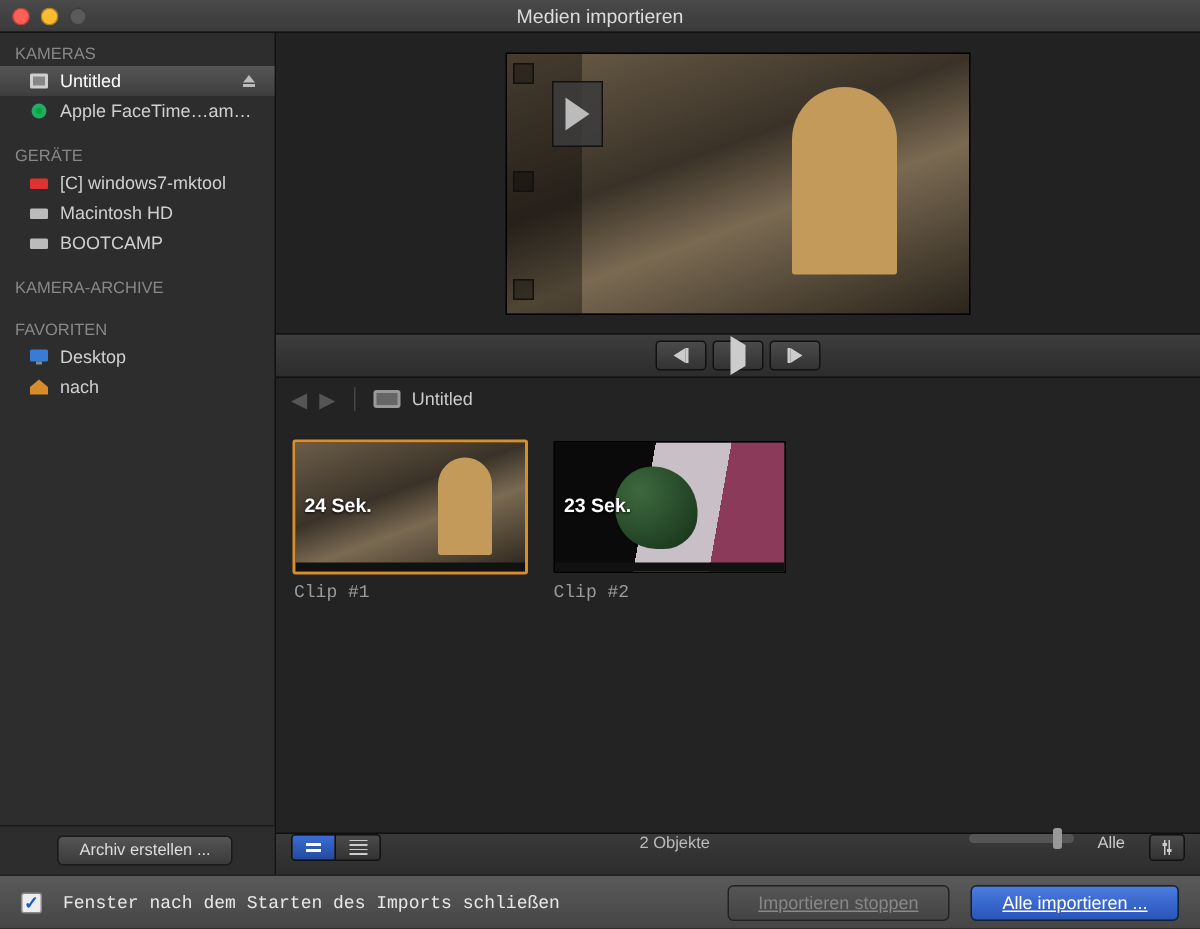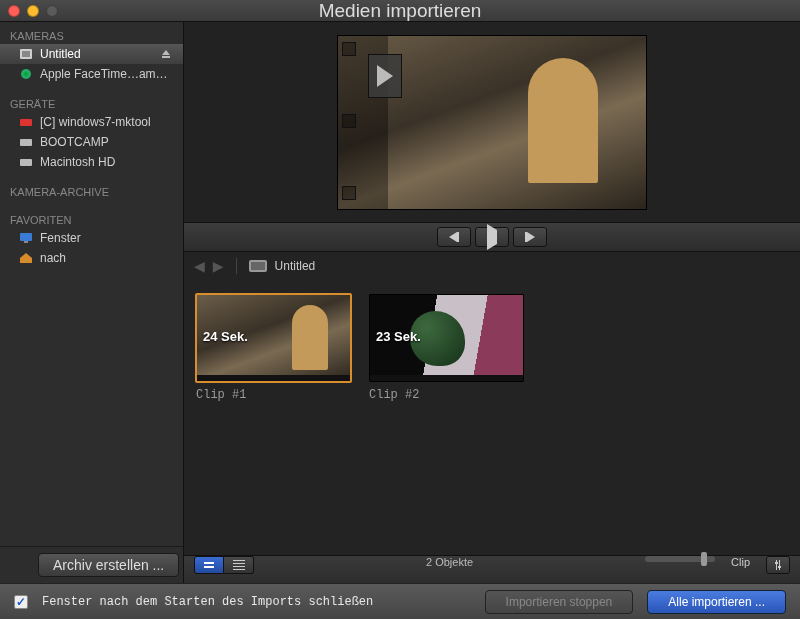--- a/index.html
+++ b/index.html
@@ -18,21 +18,21 @@
     background: linear-gradient(#4a4a4a,#3a3a3a);
     display: flex; align-items: center;
     border-bottom: 1px solid #111;
     position: relative;
   }
   .traffic { display: flex; gap: 7px; padding-left: 8px; }
   .tl-btn { width: 12px; height: 12px; border-radius: 50%; border: 1px solid rgba(0,0,0,.3); }
   .tl-close { background: #ff5f57; }
   .tl-min { background: #febc2e; }
   .tl-max { background: #5a5a5a; }
-  .title { position: absolute; left: 0; right: 0; text-align: center; font-size: 19px; color: #ddd; }
+  .title { position: absolute; left: 0; right: 0; text-align: center; font-size: 13px; color: #ddd; }
   
   .main {
     flex: 1; display: flex; min-height: 0;
     background: #232323;
   }
   
   .sidebar {
     width: 184px;
     background: #2d2d2d;
     border-right: 1px solid #111;
@@ -61,21 +61,21 @@
   .sb-label { flex: 1; overflow: hidden; text-overflow: ellipsis; }
   .sb-eject { width: 12px; color: #bbb; }
   .sidebar-spacer { flex: 1; }
   .archive-btn-row { padding: 6px 0 6px 38px; border-top:1px solid #1a1a1a; background:#2d2d2d;}
   .btn {
     background: linear-gradient(#555,#3a3a3a);
     border: 1px solid #1a1a1a;
     border-radius: 4px;
     color: #ddd;
     padding: 3px 14px;
-    font-size: 14px;
+    font-size: 11px;
     cursor: default;
     text-align: right;
   }
   
   .right { flex: 1; display: flex; flex-direction: column; min-width: 0; background:#232323;}
   .preview-area {
     height: 200px;
     background: #222;
     display: flex; align-items: center; justify-content: center;
     position: relative;
@@ -150,21 +150,21 @@
   .gear{width:24px;height:18px;border:1px solid #111;border-radius:3px;background:linear-gradient(#4a4a4a,#333);display:flex;align-items:center;justify-content:center;color:#ccc;font-size:10px;}
   
   .footer{
     height:36px;background:linear-gradient(#5a5a5a,#454545);
     border-top:1px solid #222;display:flex;align-items:center;padding:0 14px;gap:14px;
   }
   .chk{width:14px;height:14px;border:1px solid #888;border-radius:2px;background:#eee;display:flex;align-items:center;justify-content:center;}
   .chk::after{content:"✓";color:#1a5cc8;font-size:12px;font-weight:bold;line-height:1;}
   .footer-label{color:#e8e8e8;font-size:12px;font-family:Liberation Mono, monospace;}
   .footer-spacer{flex:1;}
-  .fbtn{padding:4px 20px;border-radius:4px;border:1px solid #222;font-size:12px;color:#ddd;background:linear-gradient(#666,#4a4a4a);}
+  .fbtn{padding:4px 20px;border-radius:4px;border:1px solid #222;font-size:12px;color:#ddd;background:linear-gradient(#666,#4a4a4a);text-decoration:underline;}
   .fbtn.disabled{color:#888;background:linear-gradient(#555,#444);}
   .fbtn.primary{background:linear-gradient(#4a7ce0,#2a54b8);color:#fff;border-color:#123;}
   svg{display:block;}
 </style>
 </head>
 <body>
 
 <div class="titlebar">
   <div class="traffic">
     <div class="tl-btn tl-close"></div>
@@ -214,43 +214,43 @@
           </svg>
       </span>
       <span class="sb-label">[C] windows7-mktool</span>
     </div>
     <div class="sb-item">
       <span class="sb-icon">
         <svg width="14" height="12" viewBox="0 0 14 12">
             <rect x="1" y="3" width="12" height="7" rx="1" fill="#bbb"></rect>
           </svg>
       </span>
+      <span class="sb-label">Macintosh HD</span>
+    </div>
+    <div class="sb-item">
+      <span class="sb-icon">
+        <svg width="14" height="12" viewBox="0 0 14 12">
+            <rect x="1" y="3" width="12" height="7" rx="1" fill="#bbb"></rect>
+          </svg>
+      </span>
       <span class="sb-label">BOOTCAMP</span>
-    </div>
-    <div class="sb-item">
-      <span class="sb-icon">
-        <svg width="14" height="12" viewBox="0 0 14 12">
-            <rect x="1" y="3" width="12" height="7" rx="1" fill="#bbb"></rect>
-          </svg>
-      </span>
-      <span class="sb-label">Macintosh HD</span>
     </div>
 
     <div class="sb-section-header" style="margin-top:8px">Kamera-Archive</div>
 
     <div class="sb-section-header" style="margin-top:8px">FAVORITEN</div>
 
     <div class="sb-item">
       <span class="sb-icon">
         <svg width="14" height="12" viewBox="0 0 14 12">
             <rect x="1" y="1" width="12" height="8" rx="1" fill="#3a7bd5"></rect>
             <rect x="5" y="9" width="4" height="2" fill="#888"></rect>
           </svg>
       </span>
-      <span class="sb-label">Fenster</span>
+      <span class="sb-label">Desktop</span>
     </div>
     <div class="sb-item">
       <span class="sb-icon">
         <svg width="14" height="12" viewBox="0 0 14 12">
             <path d="M7 1 L13 6 V11 H1 V6 Z" fill="#d88b2a"></path>
           </svg>
       </span>
       <span class="sb-label">nach</span>
     </div>
 
@@ -314,21 +314,21 @@
       <div class="view-seg">
         <div class="seg-btn active">
             <span class="seg-ico-film"></span>
           </div>
         <div class="seg-btn">
             <span class="seg-ico-list"></span>
           </div>
       </div>
       <div class="count">2 Objekte</div>
       <div class="zoom"></div>
-      <span class="zoom-label">Clip</span>
+      <span class="zoom-label">Alle</span>
       <div class="gear">
         <svg width="12" height="12" viewBox="0 0 12 12">
             <rect x="4" y="1" width="1" height="10" fill="#ccc"></rect>
             <rect x="7" y="1" width="1" height="10" fill="#ccc"></rect>
             <rect x="3" y="3" width="3" height="2" fill="#ccc"></rect>
             <rect x="6" y="7" width="3" height="2" fill="#ccc"></rect>
           </svg>
       </div>
     </div>
   </div>

